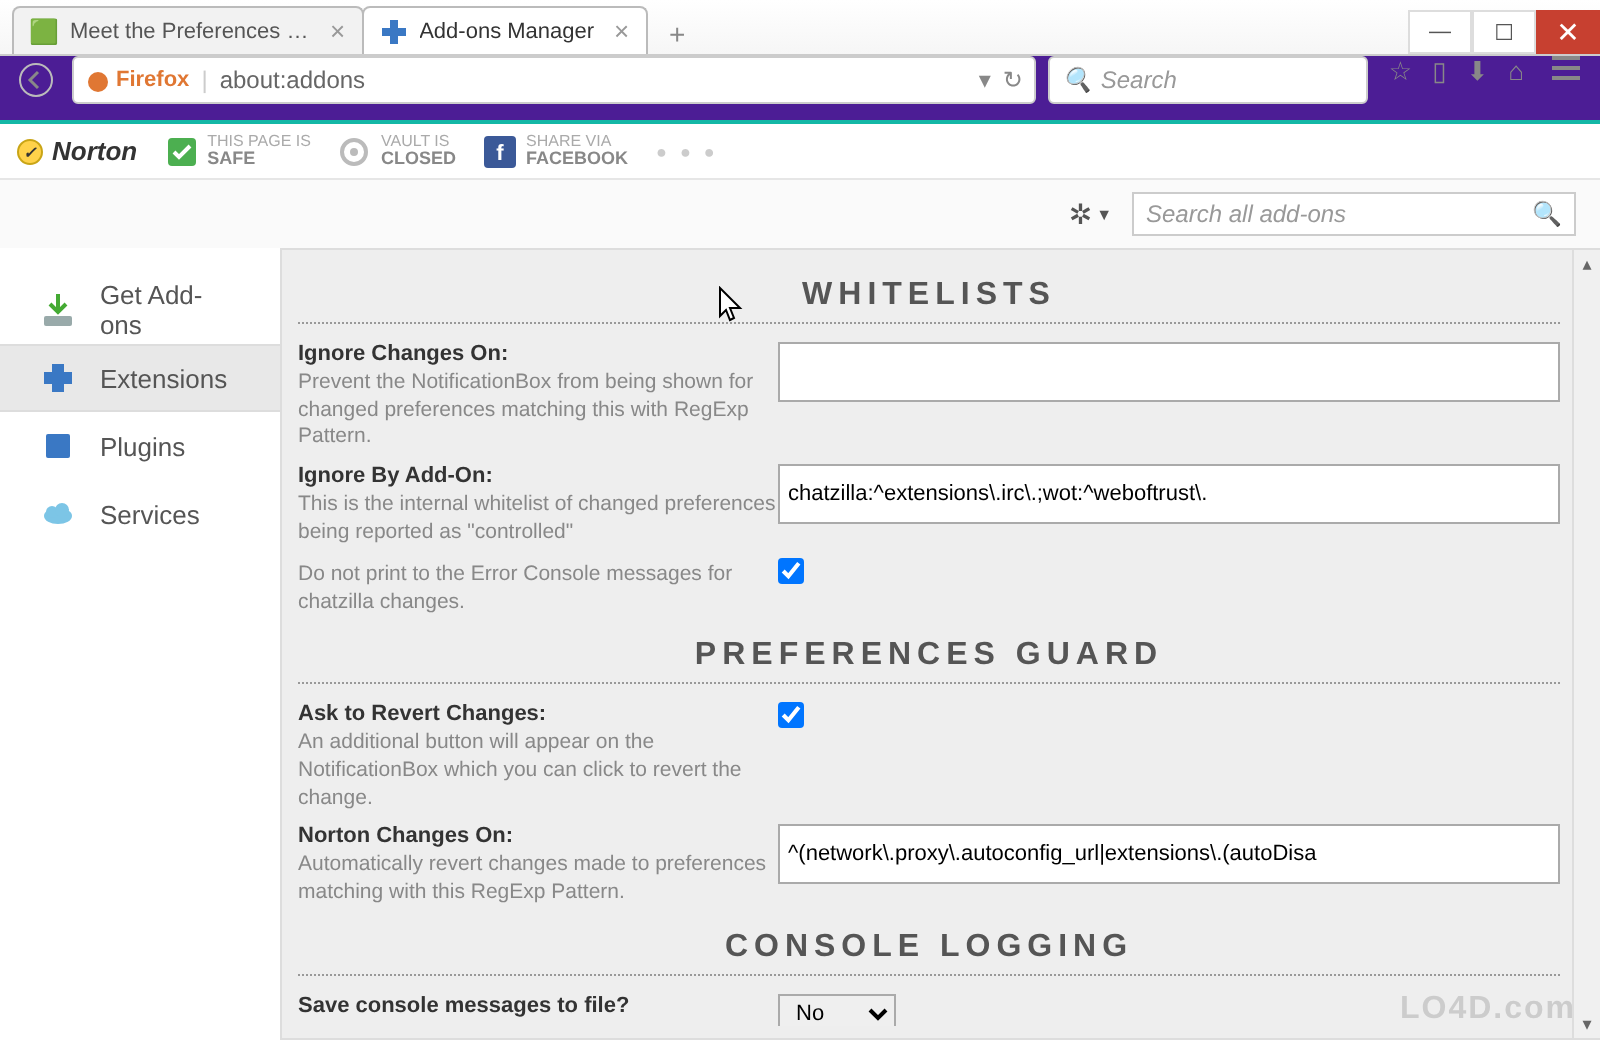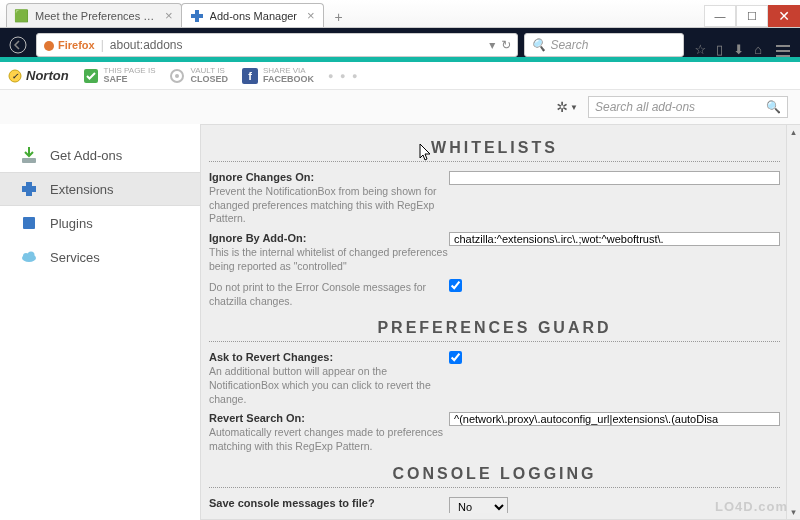--- a/index.html
+++ b/index.html
@@ -13,21 +13,21 @@
 .tab .favicon { width: 14px; height: 14px; display: flex; align-items: center; justify-content: center; font-size: 12px; }
 .tab .label { white-space: nowrap; overflow: hidden; text-overflow: ellipsis; max-width: 120px; }
 .tab .close { color: #999; font-size: 13px; margin-left: 4px; }
 .newtab { width: 24px; height: 20px; display: flex; align-items: center; justify-content: center; color: #888; font-size: 14px; margin-left: 4px; }
 .winctrl { display: flex; }
 .winctrl div { width: 32px; height: 22px; display: flex; align-items: center; justify-content: center; font-size: 11px; }
 .winctrl .min, .winctrl .max { background: #fff; border: 1px solid #ddd; color: #555; }
 .winctrl .cls { background: #c74030; color: #fff; font-size: 14px; }
 
 
-.navbar { height: 34px; background: #0f172a; border-bottom: 5px solid #14b8a6; display: flex; align-items: flex-end; padding: 0 6px; gap: 6px; }
+.navbar { height: 34px; background: #4c1d95; border-bottom: 2px solid #14b8a6; display: flex; align-items: flex-start; padding: 0 6px; gap: 6px; }
 .navbtn { width: 24px; height: 24px; display: flex; align-items: center; justify-content: center; color: #888; border-radius: 3px; }
 .navbtn.back { color: #555; }
 .urlbar { flex: 1; height: 24px; border: 1px solid #ccc; border-radius: 3px; background: #fff; display: flex; align-items: center; padding: 0 6px; gap: 6px; font-size: 12px; }
 .urlbar .ff { color: #e07733; font-weight: bold; font-size: 11px; display:flex; align-items:center; gap:3px;}
 .urlbar .ff svg{margin-top:1px;}
 .urlbar .sep { color: #ccc; }
 .urlbar .url { color: #666; flex: 1; }
 .urlbar .refresh, .urlbar .dd { color: #888; font-size: 12px; }
 .searchbar { width: 160px; height: 24px; border: 1px solid #ccc; border-radius: 3px; background: #fff; display: flex; align-items: center; padding: 0 6px; color: #999; font-style: italic; font-size: 12px; gap: 4px; }
 .chrome-icons { display: flex; gap: 10px; color: #888; font-size: 13px; padding: 0 4px; }
@@ -40,43 +40,43 @@
 .norton .item { display: flex; align-items: flex-end; gap: 5px; line-height: 1; }
 .norton .item .txt { display: flex; flex-direction: column; }
 .norton .item .t1 { color: #aaa; font-size: 8px; }
 .norton .item .t2 { color: #888; font-size: 9px; font-weight: bold; }
 .norton .dots { color: #ccc; letter-spacing: 2px; }
 
 
 .adhdr { height: 34px; background: #fafafa; display: flex; align-items: center; justify-content: flex-end; padding: 0 12px; gap: 10px; }
 .adhdr .gear { color: #555; font-size: 14px; display: flex; align-items: center; }
 .adhdr .gear .dd { font-size: 8px; margin-left: 2px; }
-.adhdr .search { width: 200px; height: 22px; border: 1px solid #ccc; background: #fff; display: flex; align-items: center; padding: 0 6px; font-style: italic; color: #999; font-size: 12px; }
+.adhdr .search { width: 222px; height: 22px; border: 1px solid #ccc; background: #fff; display: flex; align-items: center; padding: 0 6px; font-style: italic; color: #999; font-size: 12px; }
 .adhdr .search .mag { margin-left: auto; color: #4080c0; font-style: normal; }
 
 
 .main { display: flex; height: calc(520px - 28px - 34px - 28px - 34px); }
-.sidebar { width: 200px; padding: 14px 0; }
+.sidebar { width: 140px; padding: 14px 0; }
 .sbitem { height: 34px; display: flex; align-items: center; gap: 10px; padding: 0 18px; color: #555; font-size: 13px; }
 .sbitem.sel { background: #e8e8e8; border-top: 1px solid #ddd; border-bottom: 1px solid #ddd; }
 .sbitem .ic { width: 22px; height: 22px; display: flex; align-items: center; justify-content: center; font-size: 16px; }
 
 .content { flex: 1; background: #eee; border: 1px solid #ddd; border-right: none; overflow: hidden; position: relative; padding: 6px 16px 6px 8px; }
 .settings { background: #eee; height: 100%; overflow-y: auto; padding-right: 4px; }
 .sechead { text-align: center; font-size: 16px; letter-spacing: 3px; color: #555; font-weight: bold; padding: 4px 0; border-bottom: 1px dotted #999; margin: 4px 0 6px; }
 .row { display: flex; padding: 3px 0; }
 .row .lbl { width: 240px; font-size: 11px; }
 .row .lbl .t { font-weight: bold; color: #333; }
 .row .lbl .d { color: #888; font-size: 10.5px; margin-top: 2px; line-height: 1.3; }
 .row .ctrl { flex: 1; }
-.row .ctrl input[type=text] { width: 100%; height: 14px; border: 1px solid #aaa; padding: 0 4px; font-size: 11px; background: #fff; }
+.row .ctrl input[type=text] { width: 100%; height: 30px; border: 1px solid #aaa; padding: 0 4px; font-size: 11px; background: #fff; }
 .row .ctrl input[type=checkbox] { width: 13px; height: 13px; }
 .row .ctrl select { height: 20px; border: 1px solid #aaa; font-size: 11px; background: #efefef; padding: 0 18px 0 4px; }
 .cursor { position: absolute; left: 218px; top: 18px; font-size: 14px; color: #000; pointer-events: none; }
-.watermark { position: absolute; right: 12px; bottom: 6px; color: #ccc; font-size: 13px; font-weight: bold; letter-spacing: 1px; }
+.watermark { position: absolute; right: 12px; bottom: 6px; color: #ccc; font-size: 16px; font-weight: bold; letter-spacing: 1px; }
 .scrollbar-v { position: absolute; right: 0; top: 0; bottom: 0; width: 14px; background: #f0f0f0; border-left: 1px solid #ddd; }
 .scrollbar-v .up, .scrollbar-v .dn { height: 14px; display: flex; align-items: center; justify-content: center; font-size: 9px; color: #666; }
 .scrollbar-v .dn { position: absolute; bottom: 0; width: 100%; }
 </style>
 </head>
 <body>
 
 <div class="titlebar">
   <div class="tabstrip">
     <div class="tab">
@@ -266,21 +266,21 @@
       <div class="sechead">PREFERENCES GUARD</div>
       <div class="row">
         <div class="lbl">
             <div class="t">Ask to Revert Changes:</div>
             <div class="d">An additional button will appear on the NotificationBox which you can click to revert the change.</div>
           </div>
         <div class="ctrl"><input type="checkbox" checked="" style=""></div>
       </div>
       <div class="row">
         <div class="lbl">
-            <div class="t">Revert Search On:</div>
+            <div class="t">Norton Changes On:</div>
             <div class="d">Automatically revert changes made to preferences matching with this RegExp Pattern.</div>
           </div>
         <div class="ctrl"><input type="text" value="^(network\.proxy\.autoconfig_url|extensions\.(autoDisa" style=""></div>
       </div>
 
       <div class="sechead">CONSOLE LOGGING</div>
       <div class="row">
         <div class="lbl">
             <div class="t">Save console messages to file?</div>
           </div>

